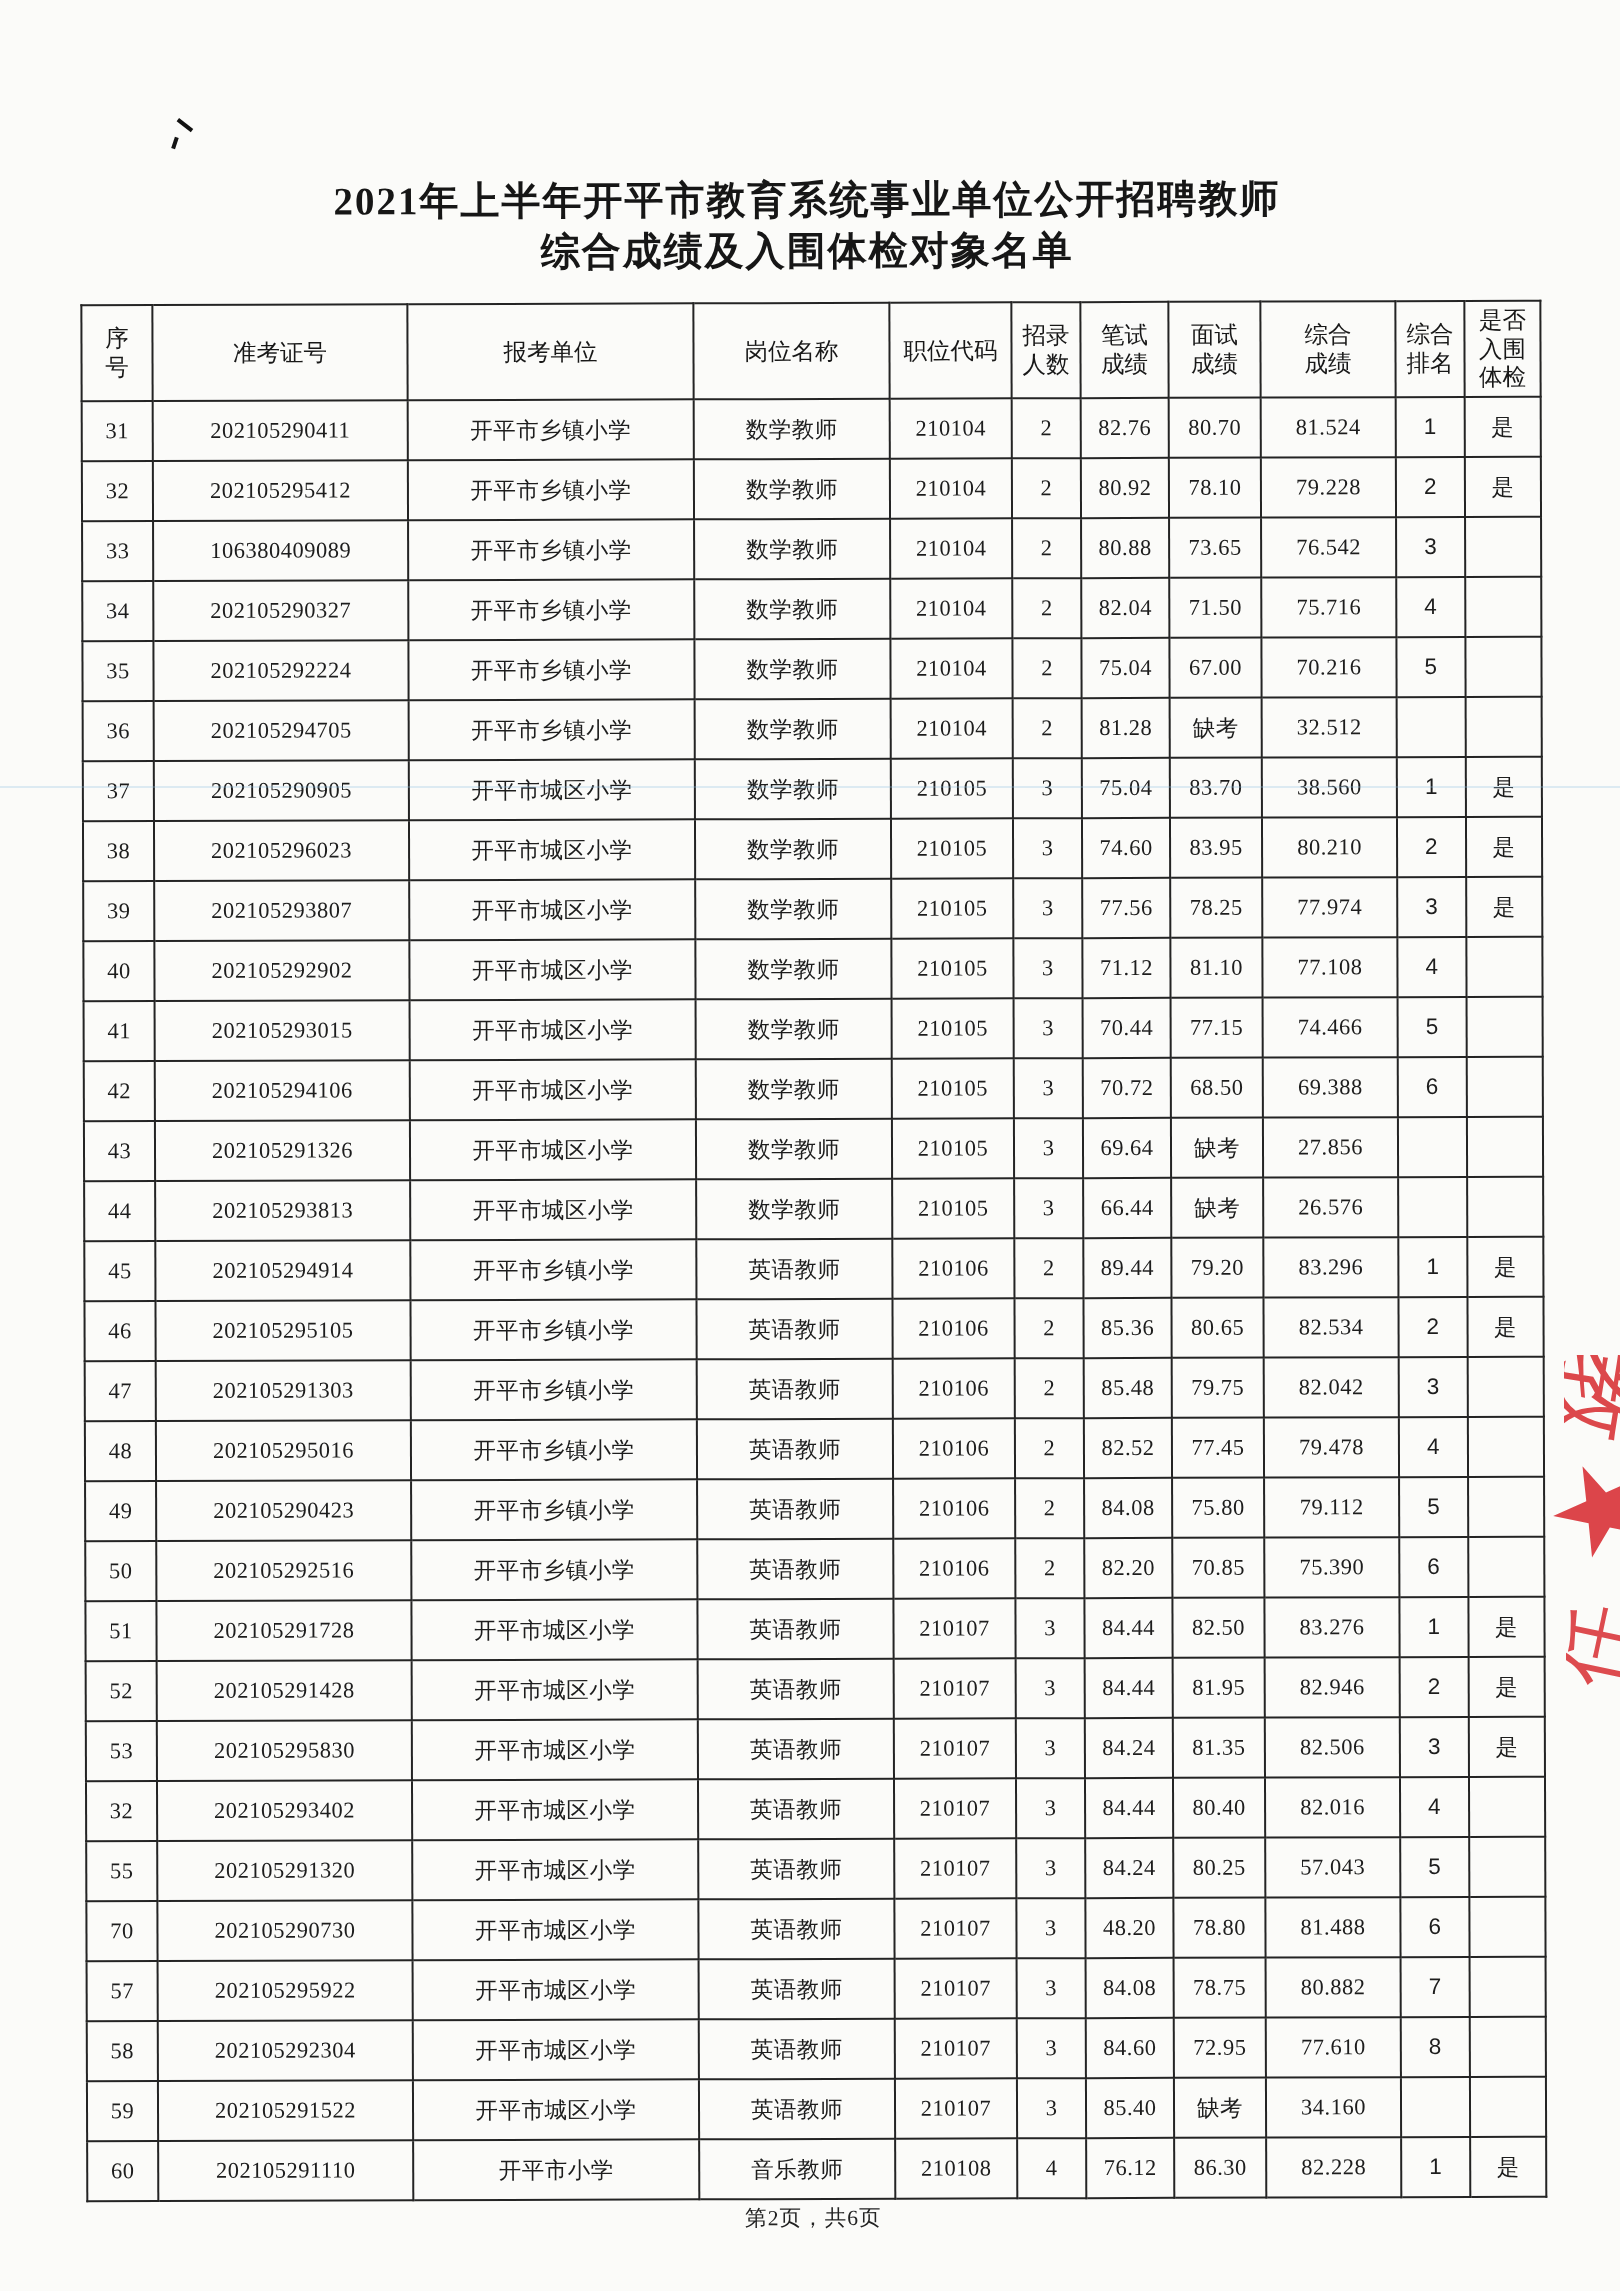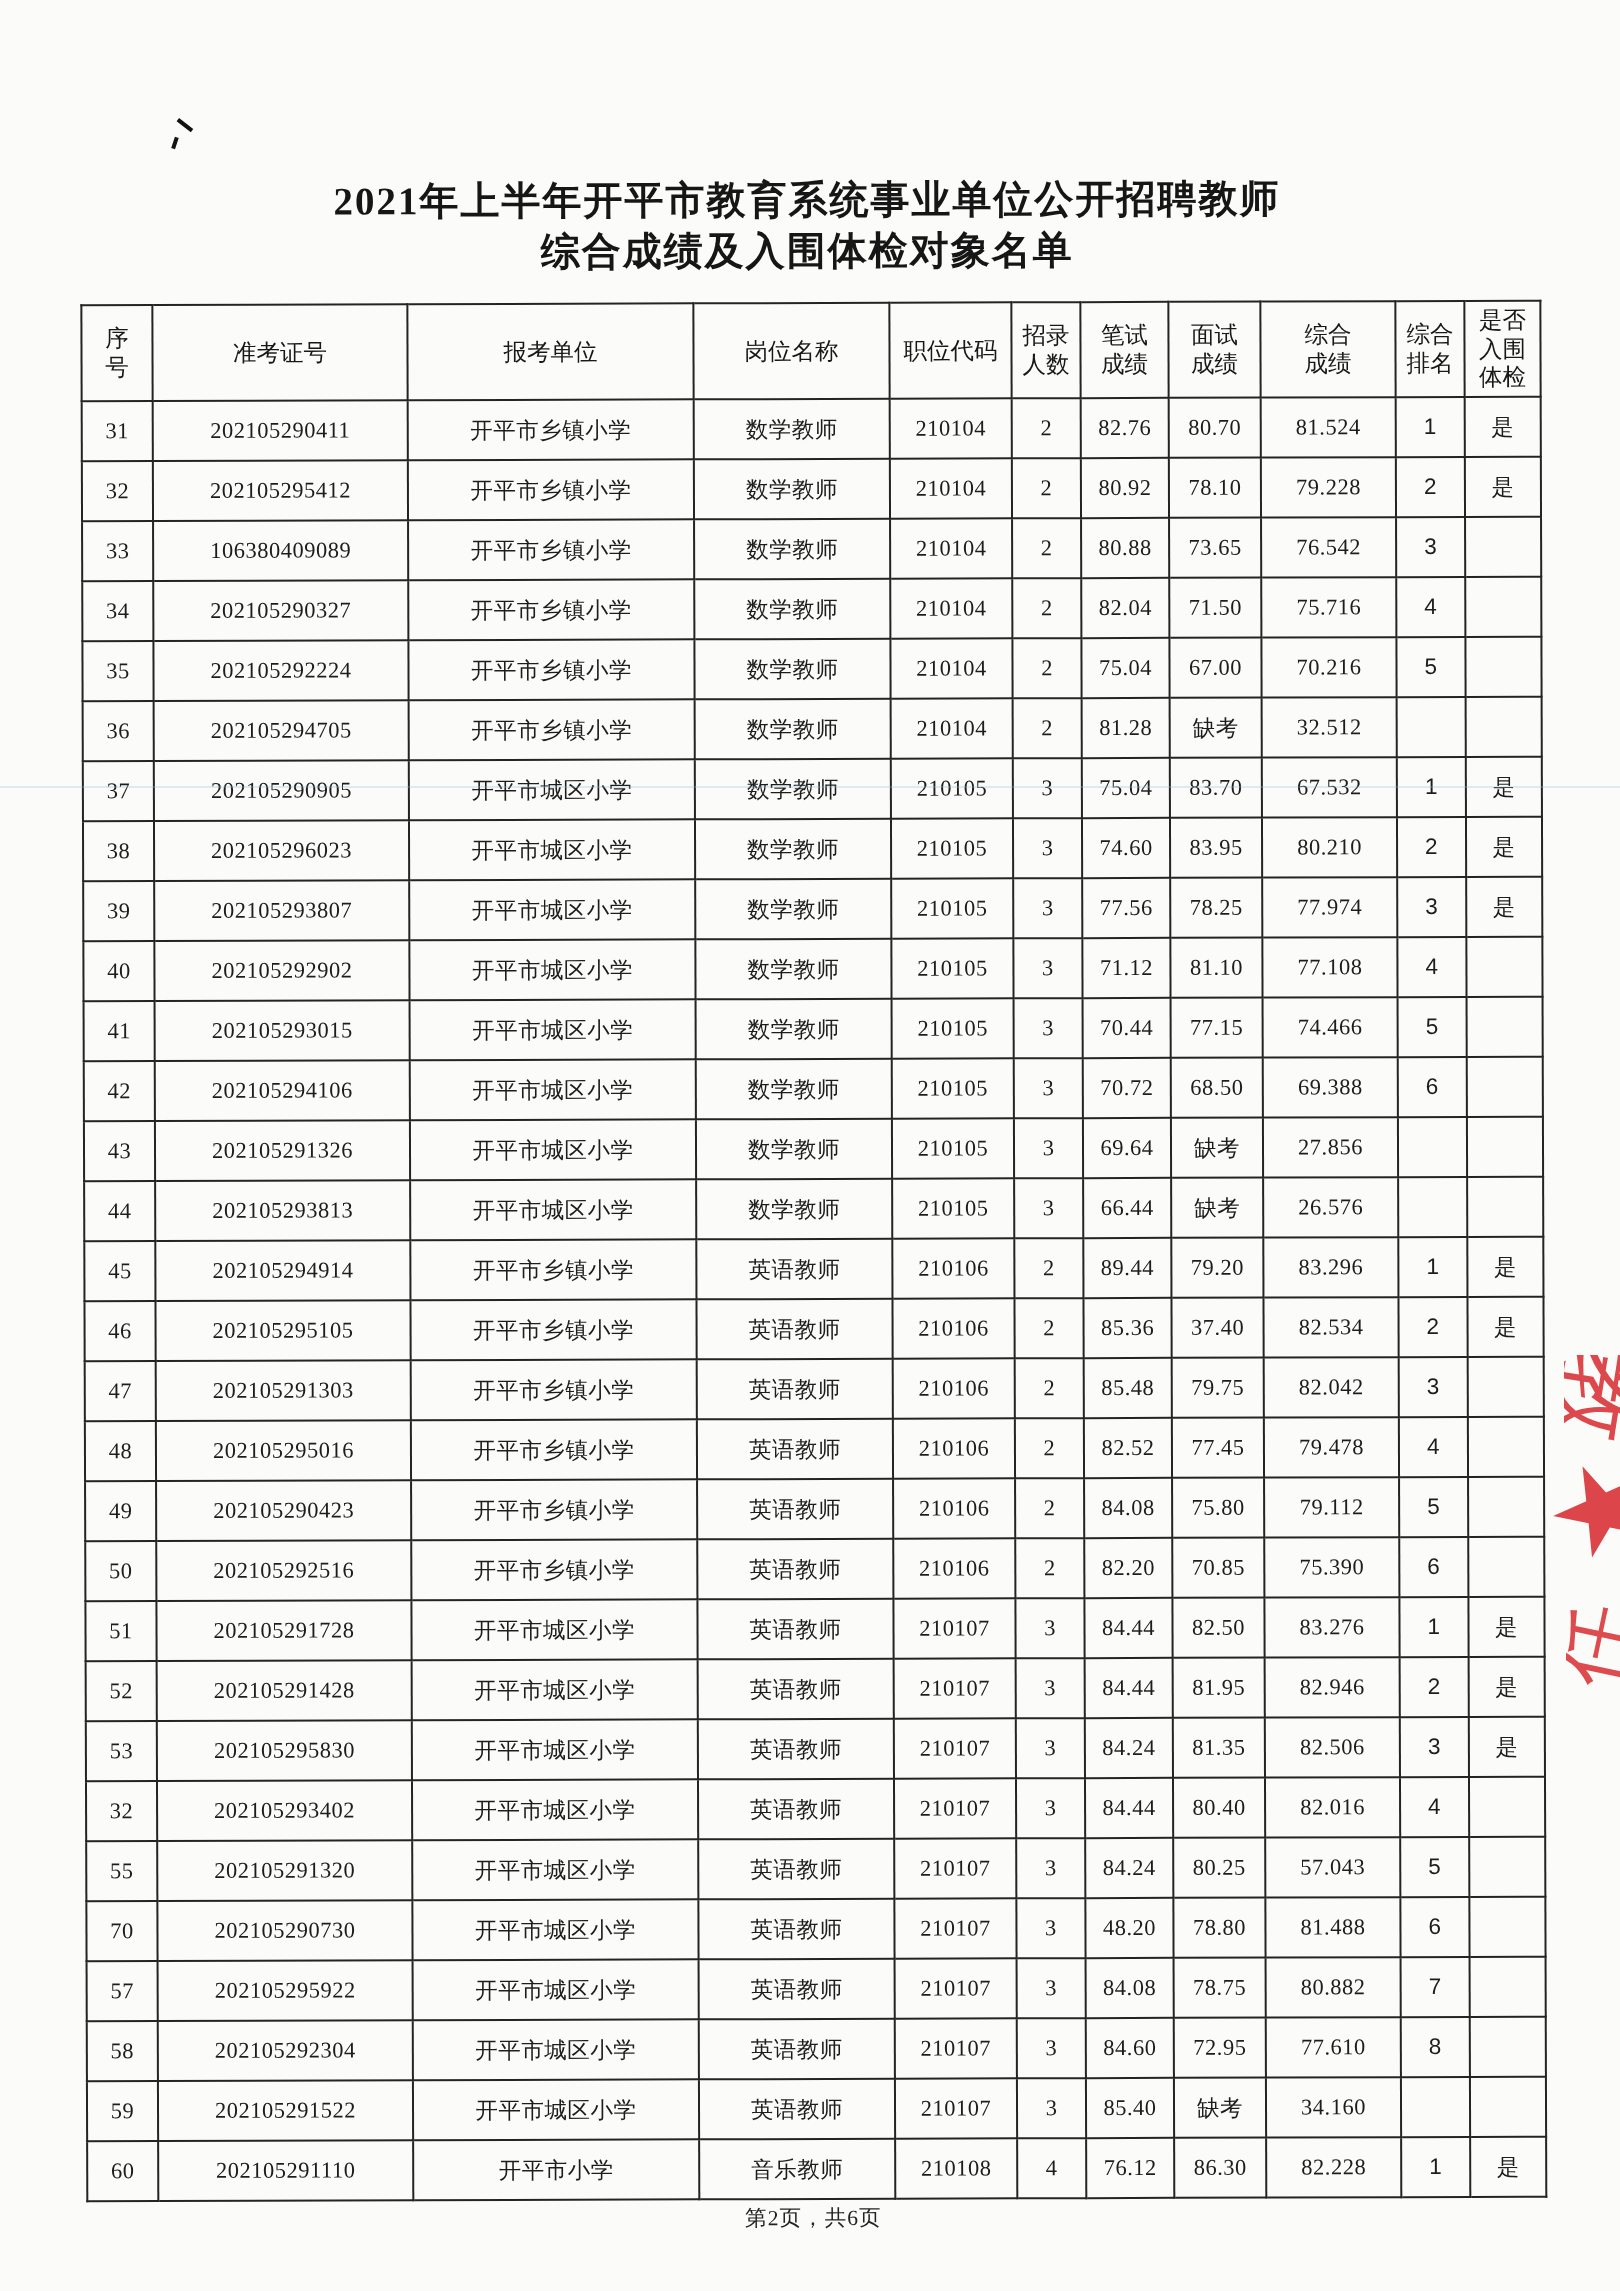--- a/index.html
+++ b/index.html
@@ -192,21 +192,21 @@
         </tr>
         <tr>
           <td class="cell-no">37</td>
           <td class="cell-ticket">202105290905</td>
           <td class="cell-unit">开平市城区小学</td>
           <td class="cell-position">数学教师</td>
           <td class="cell-code">210105</td>
           <td class="cell-recruit">3</td>
           <td class="cell-written">75.04</td>
           <td class="cell-interview">83.70</td>
-          <td class="cell-overall">67.532</td>
+          <td class="cell-overall">38.560</td>
           <td class="cell-rank">1</td>
           <td class="cell-shortlisted">是</td>
         </tr>
         <tr>
           <td class="cell-no">38</td>
           <td class="cell-ticket">202105296023</td>
           <td class="cell-unit">开平市城区小学</td>
           <td class="cell-position">数学教师</td>
           <td class="cell-code">210105</td>
           <td class="cell-recruit">3</td>
@@ -308,21 +308,21 @@
           <td class="cell-shortlisted">是</td>
         </tr>
         <tr>
           <td class="cell-no">46</td>
           <td class="cell-ticket">202105295105</td>
           <td class="cell-unit">开平市乡镇小学</td>
           <td class="cell-position">英语教师</td>
           <td class="cell-code">210106</td>
           <td class="cell-recruit">2</td>
           <td class="cell-written">85.36</td>
-          <td class="cell-interview">37.40</td>
+          <td class="cell-interview">80.65</td>
           <td class="cell-overall">82.534</td>
           <td class="cell-rank">2</td>
           <td class="cell-shortlisted">是</td>
         </tr>
         <tr>
           <td class="cell-no">47</td>
           <td class="cell-ticket">202105291303</td>
           <td class="cell-unit">开平市乡镇小学</td>
           <td class="cell-position">英语教师</td>
           <td class="cell-code">210106</td>

